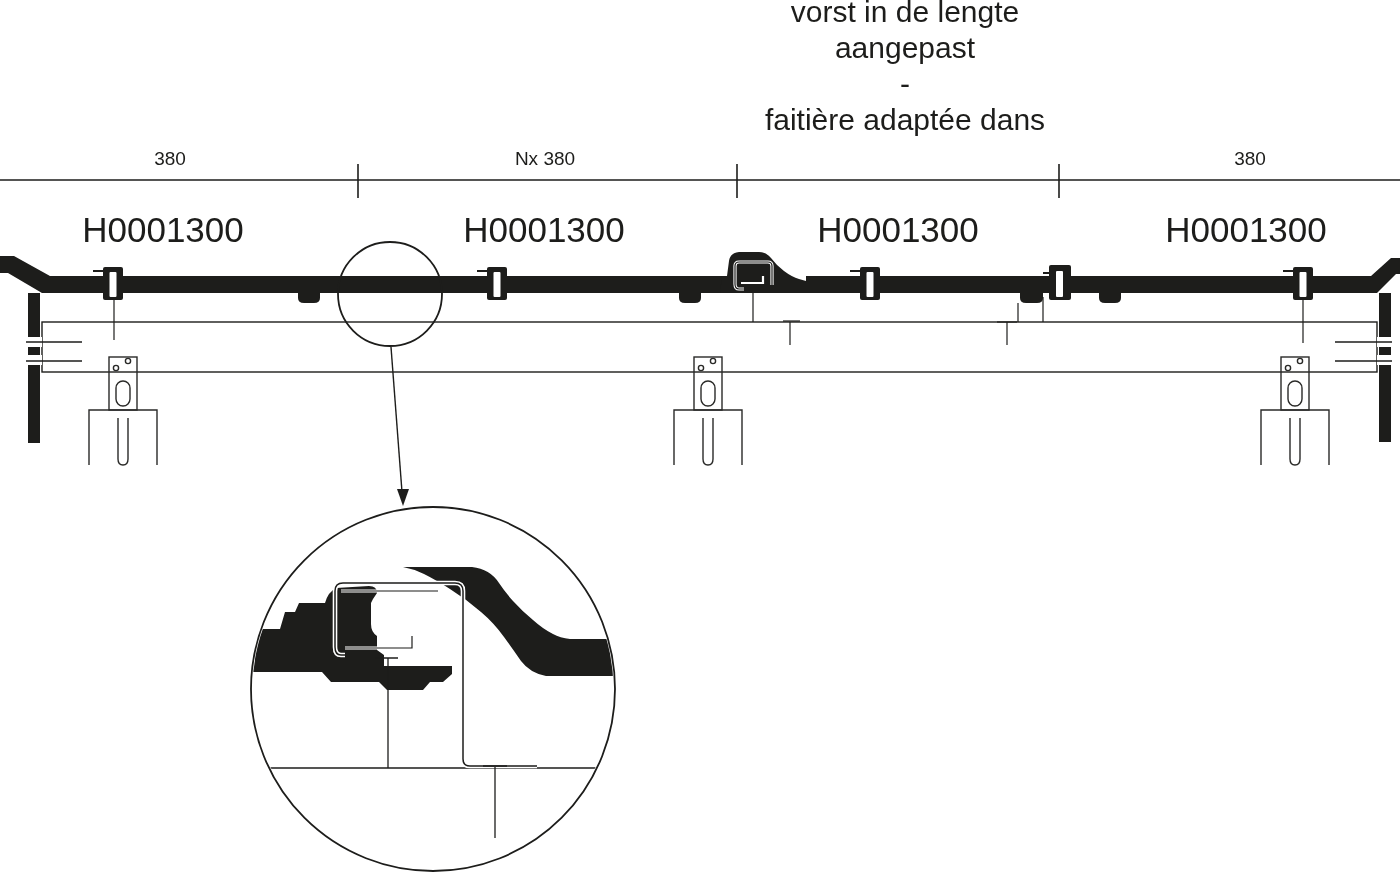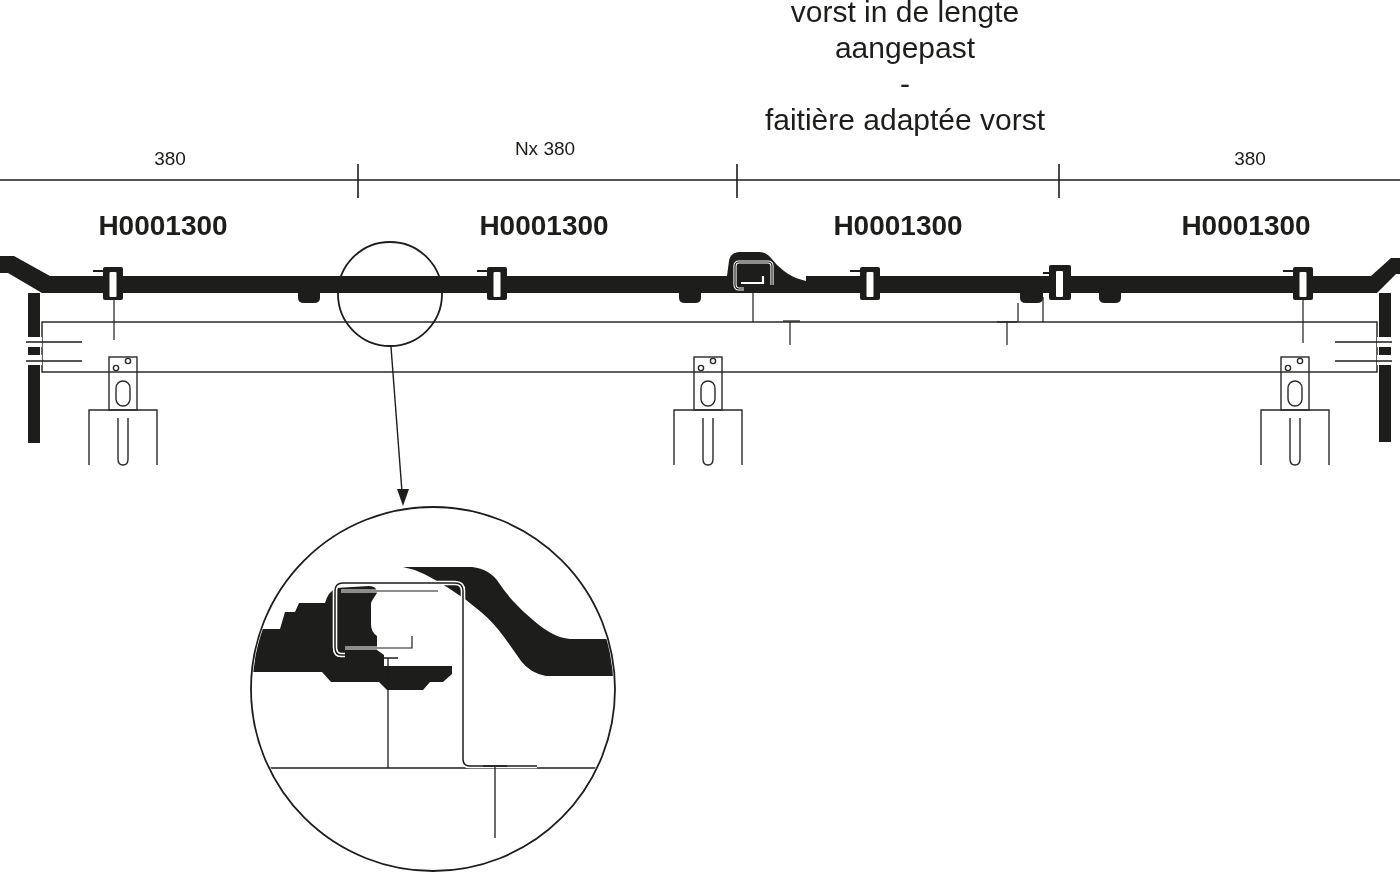--- a/index.html
+++ b/index.html
@@ -1,21 +1,21 @@
 <!DOCTYPE html>
 <html><head>
 <meta charset="utf-8">
 <style>
   html,body{margin:0;padding:0;background:#ffffff;}
   #stage{position:relative;width:1400px;height:875px;background:#ffffff;overflow:hidden;
          font-family:"Liberation Sans",sans-serif;color:#1d1d1b;}
   #drawing{position:absolute;left:0;top:0;}
   .lbl{position:absolute;text-align:center;color:#1d1d1b;white-space:nowrap;}
   .dim{font-size:19px;}
-  .part{font-size:28px;font-weight:bold;}
+  .part{font-size:35px;}
   .note{position:absolute;left:705px;top:-6px;width:400px;text-align:center;
         font-size:30px;line-height:36px;color:#1d1d1b;}
 </style>
 </head>
 <body>
 
 <div id="stage">
 
   <svg id="drawing" width="1400" height="875" viewBox="0 0 1400 875">
     <defs>
@@ -177,28 +177,28 @@
           <line x1="375" y1="658" x2="398" y2="658"></line>
           <line x1="388" y1="658" x2="388" y2="768"></line>
           <line x1="483" y1="766" x2="507" y2="766"></line>
           <line x1="495" y1="767" x2="495" y2="838"></line>
         </g>
       </g>
     </g>
   </svg>
 
   <div class="lbl dim" style="left:70px;top:148px;width:200px;">380</div>
-  <div class="lbl dim" style="left:445px;top:138px;width:200px;">Nx 380</div>
+  <div class="lbl dim" style="left:445px;top:148px;width:200px;">Nx 380</div>
   <div class="lbl dim" style="left:1150px;top:148px;width:200px;">380</div>
 
   <div class="lbl part" style="left:63px;top:210px;width:200px;">H0001300</div>
   <div class="lbl part" style="left:444px;top:210px;width:200px;">H0001300</div>
   <div class="lbl part" style="left:798px;top:210px;width:200px;">H0001300</div>
   <div class="lbl part" style="left:1146px;top:210px;width:200px;">H0001300</div>
 
   <div class="note">
     <div>vorst in de lengte</div>
     <div>aangepast</div>
     <div>-</div>
-    <div>faitière adaptée vorst</div>
+    <div>faitière adaptée dans</div>
   </div>
 
 </div>
 
 </body></html>

